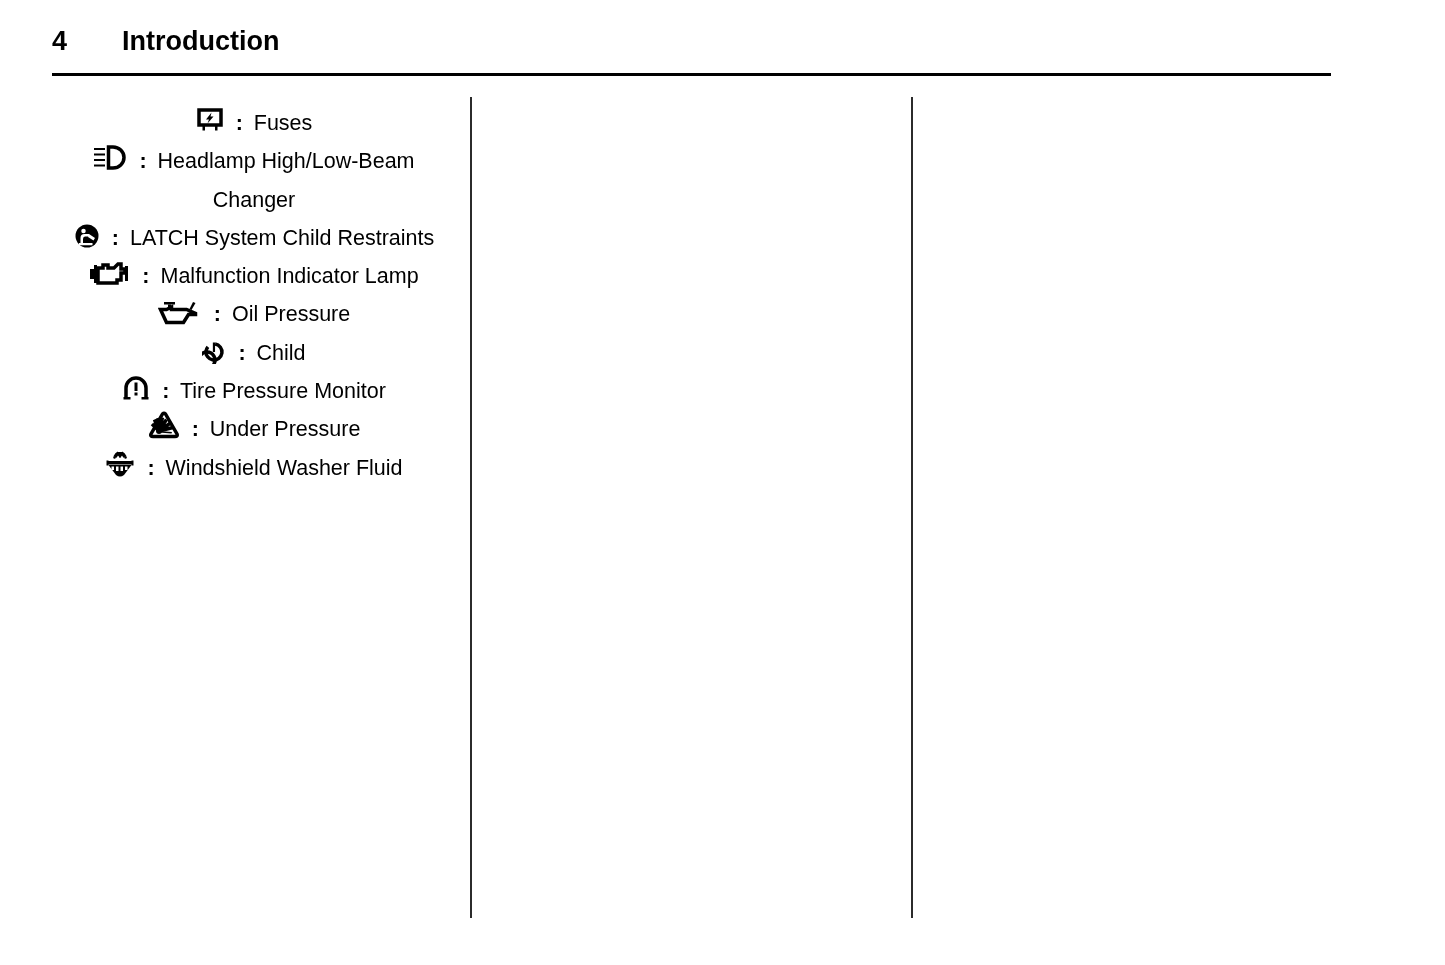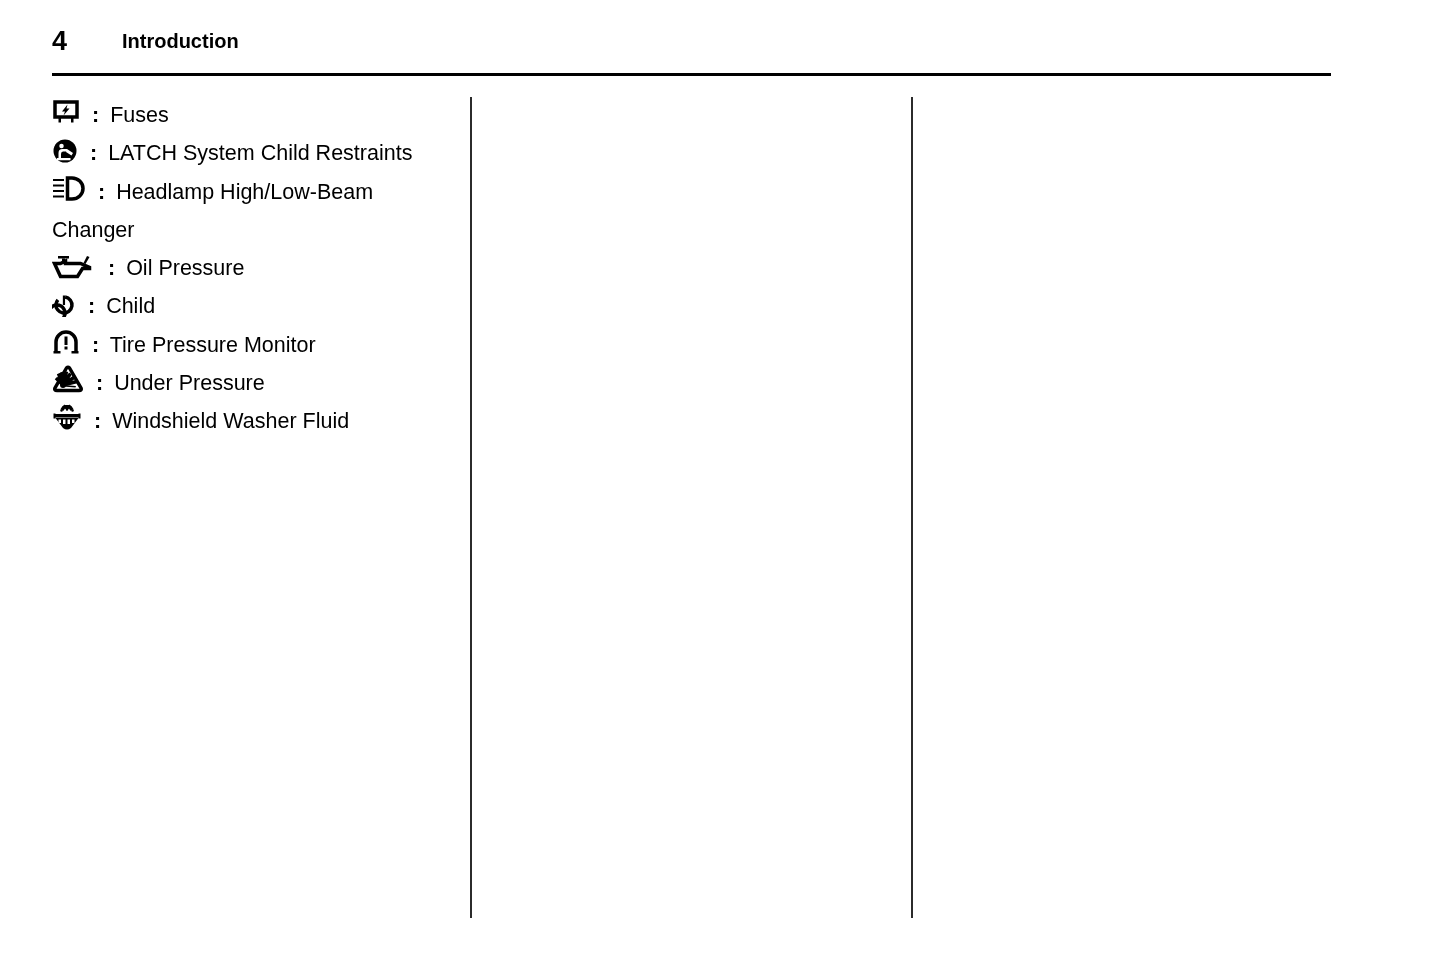--- a/index.html
+++ b/index.html
@@ -27,21 +27,21 @@
     align-items: flex-start;
   }
   .page-number {
     font-size: 27px;
     font-weight: bold;
     line-height: 34px;
     width: 70px;
     letter-spacing: 0px;
   }
   .page-title {
-    font-size: 20px;
+    font-size: 27px;
     font-weight: bold;
     line-height: 34px;
     letter-spacing: 0px;
   }
   .header-rule {
     position: absolute;
     left: 52px;
     top: 73px;
     width: 1279px;
     height: 3px;
@@ -56,22 +56,23 @@
     height: 821px;
     background: #2b2b2b;
   }
   .col-rule.rule-1 { left: 470px; }
   .col-rule.rule-2 { left: 911px; }
 
   
   .symbol-list {
     position: absolute;
     left: 52px;
-    top: 96px;
+    top: 104px;
     width: 404px;
+    text-align: center;
   }
   .symbol-row {
     display: block;
     font-size: 21.5px;
     line-height: 38.3px;
     white-space: normal;
   }
   .sym-icon {
     display: inline-block;
     vertical-align: -4px;
@@ -113,46 +114,57 @@
         <rect class="icf" x="13" y="34" width="5" height="11"></rect>
         <rect class="icf" x="38" y="34" width="5" height="11"></rect>
       </svg>
     </span>
     <span class="sym-colon">:</span>
     <span class="sym-label">Fuses</span>
   </div>
 
   <div class="symbol-row">
     <span class="sym-icon">
+      <svg width="34" height="28" viewBox="0 0 68 56">
+        <rect class="icf" x="2" y="8" width="22" height="4"></rect>
+        <rect class="icf" x="2" y="19" width="22" height="4"></rect>
+        <rect class="icf" x="2" y="30" width="22" height="4"></rect>
+        <rect class="icf" x="2" y="41" width="22" height="4"></rect>
+        <path class="ic" d="M31 6 L40 6 A22 21 0 0 1 40 48 L31 48 Z" stroke-width="6"></path>
+      </svg>
+    </span>
+    <span class="sym-colon">:</span>
+    <span class="sym-label">Headlamp High/Low-Beam Changer</span>
+  </div>
+
+  <div class="symbol-row">
+    <span class="sym-icon">
       <svg width="26" height="26" viewBox="0 0 52 52">
         <circle class="icf" cx="26" cy="26" r="23"></circle>
         <circle cx="19" cy="16" r="4.5" fill="#fff"></circle>
         <path d="M13 40 L13 30 Q13 22 21 22 L30 22 L30 27 L22 27 Q18 27 18 32 L18 40 Z" fill="#fff"></path>
         <path d="M30 22 L42 30 L39 35 L28 28 Z" fill="#fff"></path>
         <rect x="10" y="40" width="27" height="4.5" fill="#fff"></rect>
       </svg>
     </span>
     <span class="sym-colon">:</span>
     <span class="sym-label">LATCH System Child Restraints</span>
   </div>
 
   <div class="symbol-row">
     <span class="sym-icon">
-      <svg width="34" height="28" viewBox="0 0 68 56">
-        <rect class="icf" x="2" y="8" width="22" height="4"></rect>
-        <rect class="icf" x="2" y="19" width="22" height="4"></rect>
-        <rect class="icf" x="2" y="30" width="22" height="4"></rect>
-        <rect class="icf" x="2" y="41" width="22" height="4"></rect>
-        <path class="ic" d="M31 6 L40 6 A22 21 0 0 1 40 48 L31 48 Z" stroke-width="6"></path>
-      </svg>
-    </span>
-    <span class="sym-colon">:</span>
-    <span class="sym-label">Headlamp High/Low-Beam Changer</span>
-  </div>
-
+      <svg width="41" height="26" viewBox="0 0 82 52">
+        <path class="icf" d="M2 16 h8 v-8 h6 v36 h-6 v-8 h-8 z"></path>
+        <path class="ic" stroke-width="6" d="M18 14 h10 v-6 h10 v6 h12 l8 -8 h6 v10 h8 v8 h-8 v14 h-8 v6 h-38 z"></path>
+        <rect class="icf" x="72" y="10" width="6" height="30"></rect>
+      </svg>
+    </span>
+    <span class="sym-colon">:</span>
+    <span class="sym-label">Malfunction Indicator Lamp</span>
+  </div>
 
   <div class="symbol-row">
     <span class="sym-icon">
       <svg width="44" height="24" viewBox="0 0 88 48">
         <rect class="icf" x="12" y="2" width="22" height="5"></rect>
         <rect class="icf" x="20" y="7" width="6" height="6"></rect>
         <path class="ic" stroke-width="6" d="M5 17 h12 l10 -5 v5 h30 l18 8 v2 l-14 0 l-10 16 h-34 z"></path>
         <path class="icf" d="M70 2 l5 2 l-8 14 l-4 -2 z"></path>
       </svg>
     </span>

